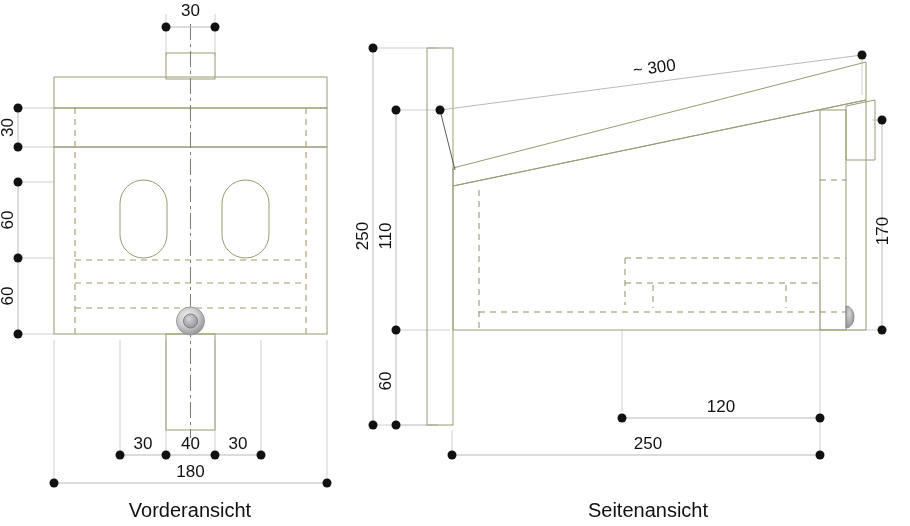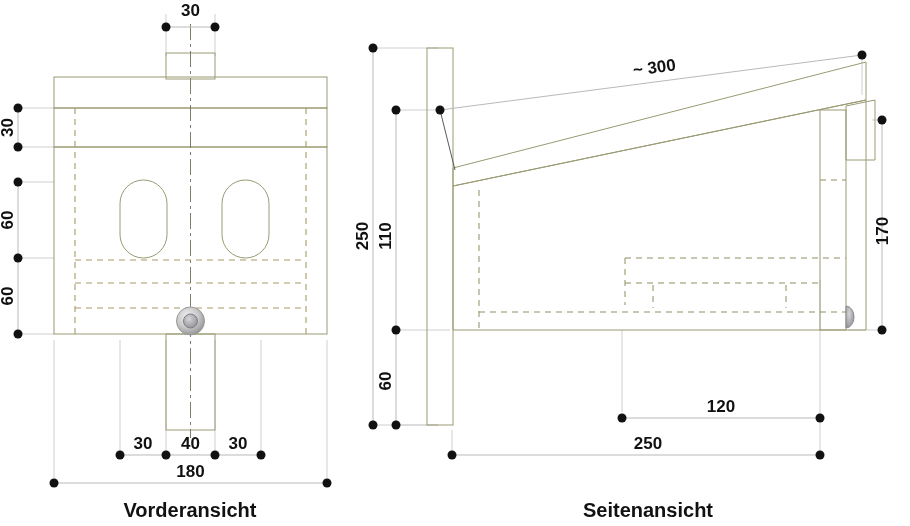--- a/index.html
+++ b/index.html
@@ -1,18 +1,18 @@
 <!DOCTYPE html>
 <html><head>
 <meta charset="utf-8">
 <style>
   html,body{margin:0;padding:0;background:#ffffff;}
   body{width:910px;height:526px;overflow:hidden;
        font-family:"Liberation Sans","DejaVu Sans",sans-serif;color:#1a1a1a;}
-  #stage{position:relative;width:910px;height:526px;font-weight:bold;}
+  #stage{position:relative;width:910px;height:526px;}
   svg{display:block;}
   .vlabel{font-size:17px;fill:#111;font-family:"Liberation Sans","DejaVu Sans",sans-serif;}
   .caption{font-size:20px;fill:#111;font-family:"Liberation Sans","DejaVu Sans",sans-serif;}
   .dimline{stroke:#b9b9b9;stroke-width:1;fill:none;}
   .extline{stroke:#cfcfcf;stroke-width:1;fill:none;}
   .dot{fill:#111;}
   .outline{stroke:#9a9a73;stroke-width:1;fill:none;}
   .dash{stroke:#a59a68;stroke-width:1.1;fill:none;stroke-dasharray:6 5;}
   .dashc{stroke:#8f8f63;stroke-width:1;fill:none;stroke-dasharray:6 5;}
   .centerline{stroke:#7d7d6a;stroke-width:1;fill:none;stroke-dasharray:16 4 3 4;}

